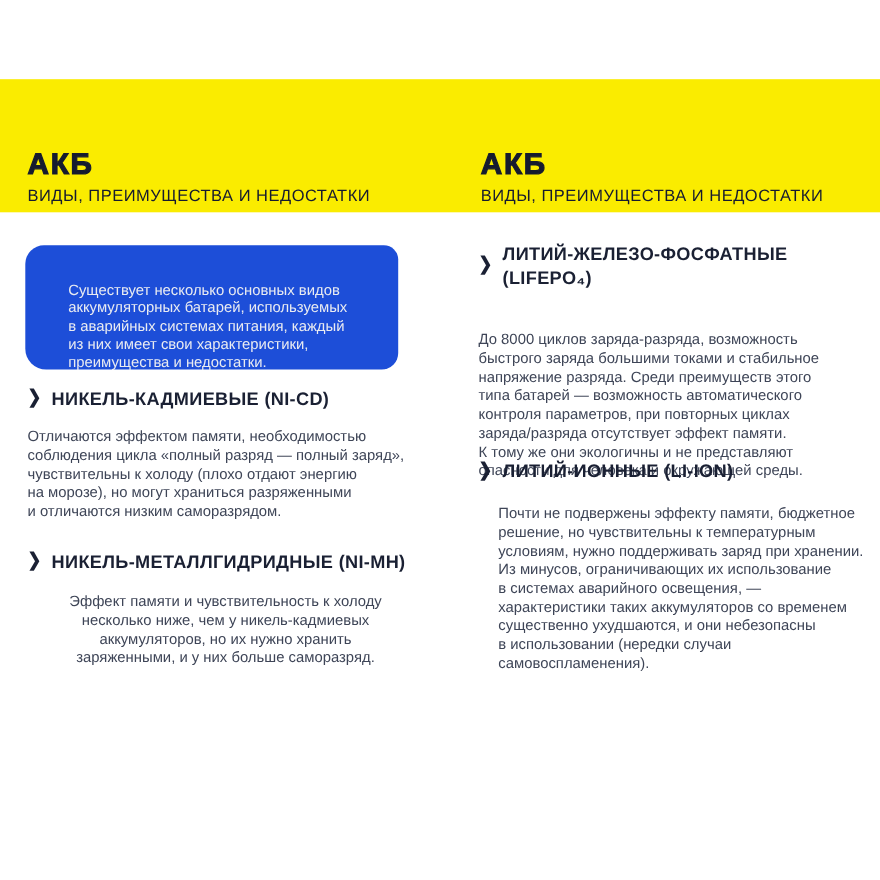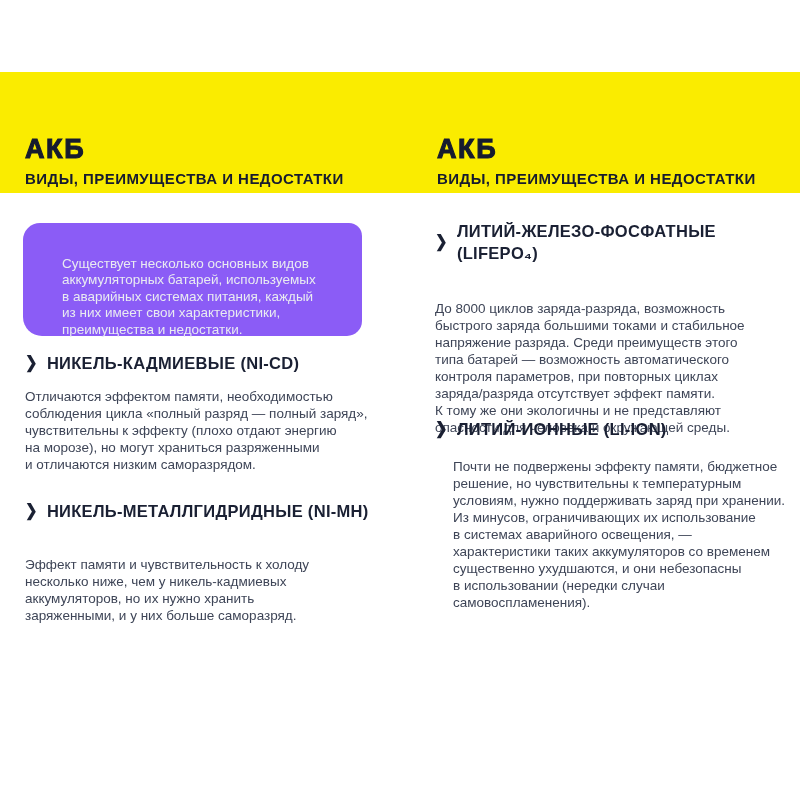--- a/index.html
+++ b/index.html
@@ -14,29 +14,29 @@
   
   .band{left:0;top:72px;width:800px;height:121px;background:#FAEC00;}
 
   
   .hdr{color:#161B2F;margin-top:24px;}
   .hdr-title{
     font-size:27px;font-weight:bold;letter-spacing:1.6px;line-height:1;
     -webkit-text-stroke:1.1px #161B2F;
   }
   .hdr-sub{
-    font-size:15px;font-weight:bold;letter-spacing:0.45px;margin-top:8px;line-height:1;
+    font-size:15px;font-weight:normal;letter-spacing:0.45px;margin-top:8px;line-height:1;
   }
   .hdr-left{left:25px;top:112px;}
   .hdr-right{left:437px;top:112px;}
 
   
   .intro-box{
     left:23px;top:223px;width:339px;height:113px;box-sizing:border-box;
-    background:#8b5cf6;border-radius:17px 13px 15px 19px;
+    background:#1d4ed8;border-radius:17px 13px 15px 19px;
     padding:16px 14px 0 39px;
     color:#E9EBF1;font-size:13.5px;line-height:16.5px;white-space:pre-line;
   }
 
   
   .sec-head{
     display:flex;align-items:center;gap:9px;
     color:#1A2033;font-weight:bold;font-size:16.5px;letter-spacing:0.3px;line-height:22px;
   }
   .chev{
@@ -46,21 +46,21 @@
 
   
   .body-text{
     width:360px;color:#3E4557;font-size:13.5px;line-height:17px;white-space:pre-line;
   }
 
   
   .l-h1{left:25px;top:352px;}
   .l-p1{left:25px;top:388px;}
   .l-h2{left:25px;top:500px;}
-  .l-p2{left:25px;top:556px;}
+  .l-p2{left:25px;top:538px;text-align:center;}
   .r-h1{left:435px;top:220px;}
   .r-p1{left:435px;top:258px;margin-top:42px;}
   .r-h2{left:435px;top:418px;}
   .r-p2{left:453px;top:458px;}
 </style>
 </head>
 <body>
 
 <div class="abs band"></div>
 
@@ -81,21 +81,21 @@
 из них имеет свои характеристики,
 преимущества и недостатки.</span>
 </div>
 
 <div class="abs sec-head l-h1">
   <span class="chev">❯</span>
   <span>НИКЕЛЬ-КАДМИЕВЫЕ (NI-CD)</span>
 </div>
 <div class="abs body-text l-p1">Отличаются эффектом памяти, необходимостью
 соблюдения цикла «полный разряд — полный заряд»,
-чувствительны к эффекту (плохо отдают энергию
+чувствительны к холоду (плохо отдают энергию
 на морозе), но могут храниться разряженными
 и отличаются низким саморазрядом.</div>
 
 <div class="abs sec-head l-h2">
   <span class="chev">❯</span>
   <span>НИКЕЛЬ-МЕТАЛЛГИДРИДНЫЕ (NI-MH)</span>
 </div>
 <div class="abs body-text l-p2">Эффект памяти и чувствительность к холоду
 несколько ниже, чем у никель-кадмиевых
 аккумуляторов, но их нужно хранить

